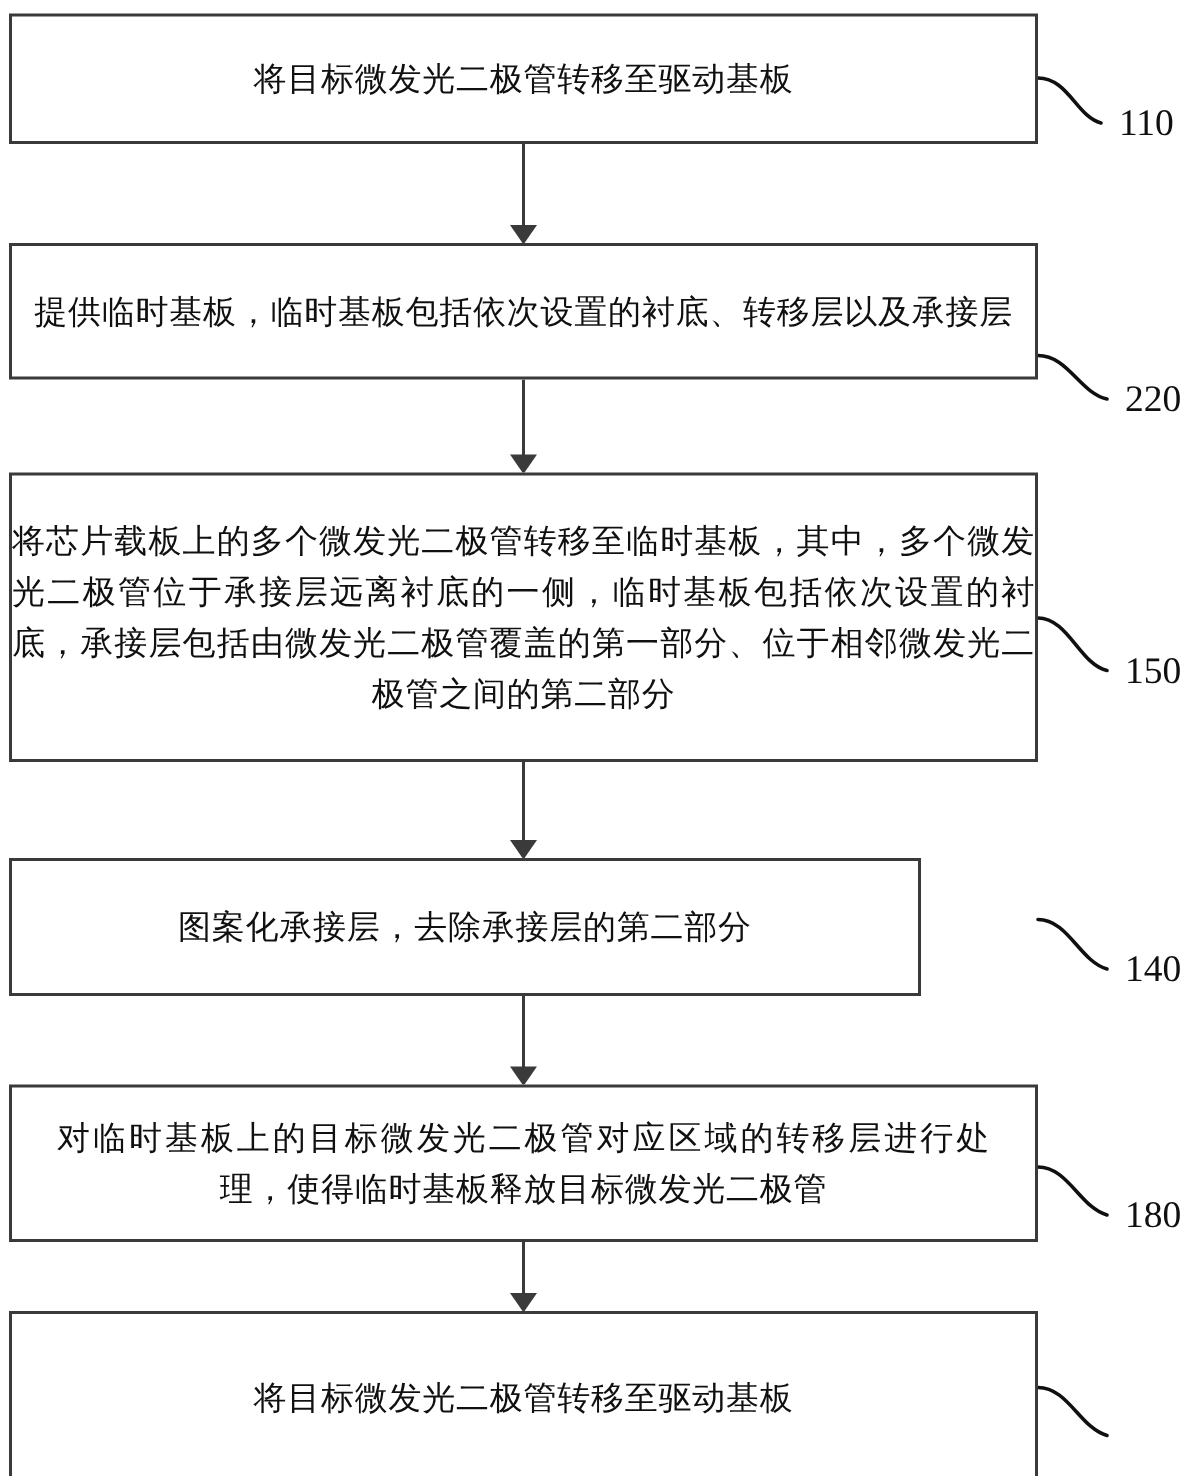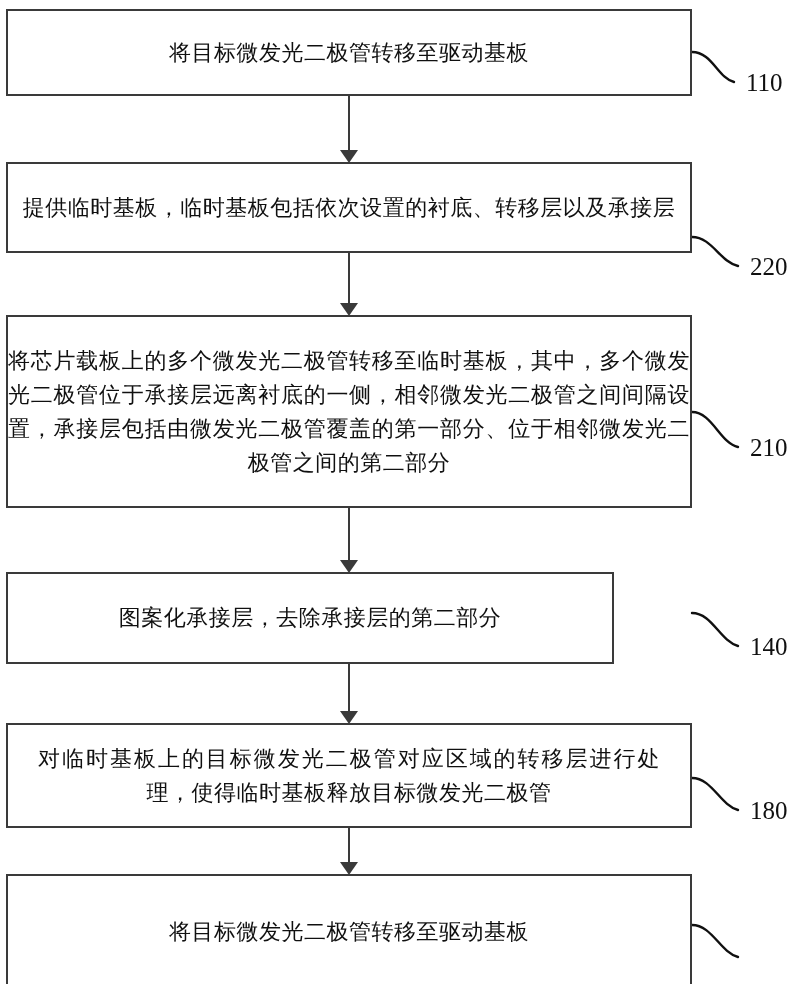--- a/index.html
+++ b/index.html
@@ -109,23 +109,23 @@
     <span class="flow-box-text">将目标微发光二极管转移至驱动基板</span>
   </div>
   <div class="ref-label" style="left:746px; top:70px;">110</div>
 
   <div class="flow-box" style="left:6px; top:162px; width:686px; height:91px;">
     <span class="flow-box-text justified" style="width:682px;">提供临时基板，临时基板包括依次设置的衬底、转移层以及承接层</span>
   </div>
   <div class="ref-label" style="left:750px; top:254px;">220</div>
 
   <div class="flow-box" style="left:6px; top:315px; width:686px; height:193px;">
-    <span class="flow-box-text justified" style="width:682px;">将芯片载板上的多个微发光二极管转移至临时基板，其中，多个微发光二极管位于承接层远离衬底的一侧，相邻微发光二极管之间间隔设置，承接层包括由微发光二极管覆盖的第一部分、位于相邻微发光二极管之间的第二部分</span>
+    <span class="flow-box-text justified" style="width:682px;">将芯片载板上的多个微发光二极管转移至临时基板，其中，多个微发光二极管位于承接层远离衬底的一侧，临时基板包括依次设置的衬底，承接层包括由微发光二极管覆盖的第一部分、位于相邻微发光二极管之间的第二部分</span>
   </div>
-  <div class="ref-label" style="left:750px; top:435px;">210</div>
+  <div class="ref-label" style="left:750px; top:435px;">150</div>
 
   <div class="flow-box" style="left:6px; top:572px; width:608px; height:92px;">
     <span class="flow-box-text">图案化承接层，去除承接层的第二部分</span>
   </div>
   <div class="ref-label" style="left:750px; top:634px;text-align:right;">140</div>
 
   <div class="flow-box" style="left:6px; top:723px; width:686px; height:105px;">
     <span class="flow-box-text justified" style="width:622px;">对临时基板上的目标微发光二极管对应区域的转移层进行处理，使得临时基板释放目标微发光二极管</span>
   </div>
   <div class="ref-label" style="left:750px; top:798px;">180</div>

